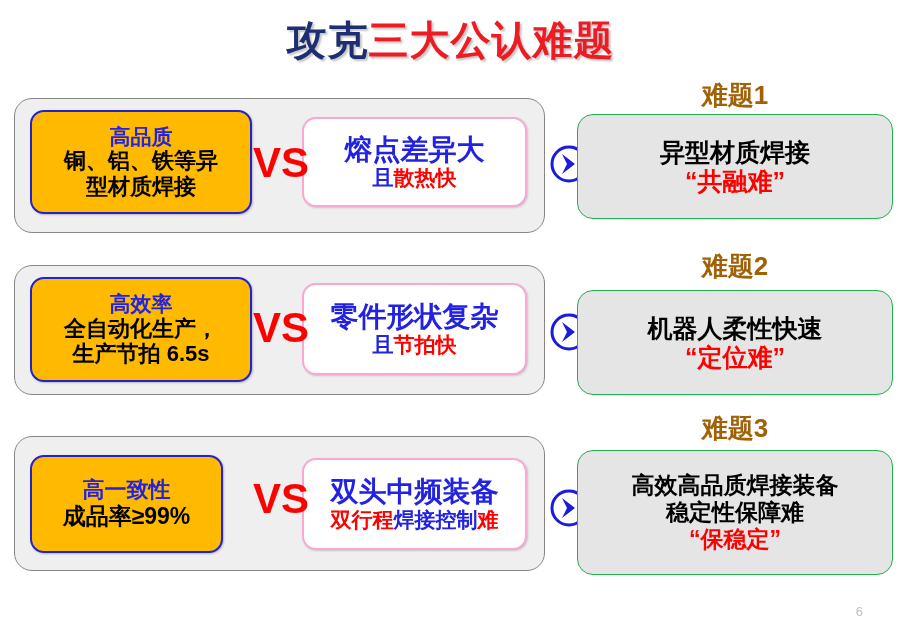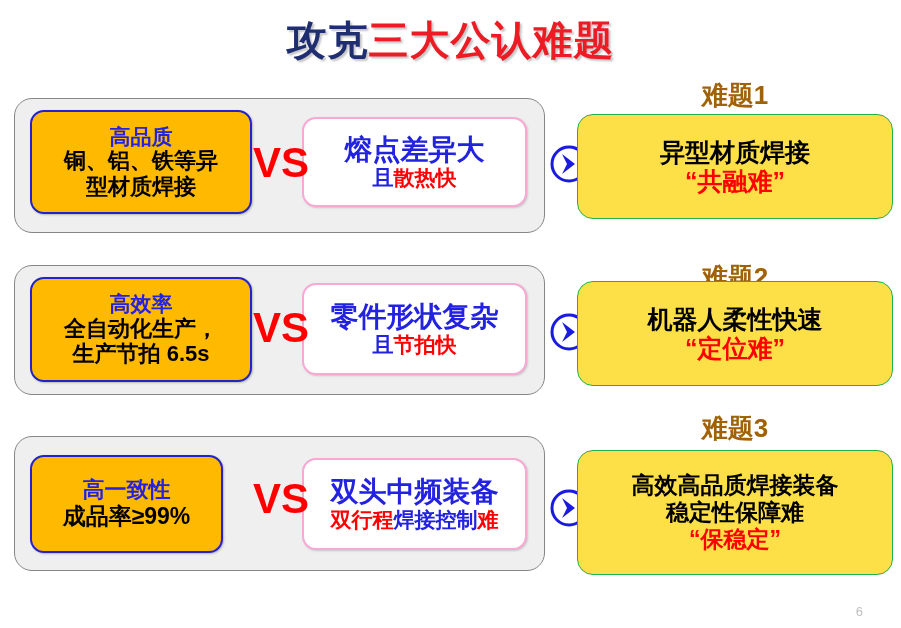--- a/index.html
+++ b/index.html
@@ -124,21 +124,21 @@
     text-align: center;
     color: #a16207;
     font-weight: bold;
     font-size: 26px;
     line-height: 30px;
     white-space: nowrap;
   }
   .green-box {
     position: absolute;
     width: 316px;
-    background: #fde047;
+    background: #e5e5e5;
     border: 1.6px solid #22B14C;
     border-radius: 16px;
     box-sizing: border-box;
     text-align: center;
     display: flex;
     flex-direction: column;
     justify-content: center;
   }
   .green-box .gline {
     font-weight: bold;
@@ -211,22 +211,22 @@
     </div>
   </div>
 
   <div class="arrow-circle" style="left:549px; top:312px;">
     <svg width="40" height="40" viewBox="0 0 40 40">
       <circle cx="20" cy="20" r="17" fill="#FFFFFF" stroke="#1A1AE0" stroke-width="3"></circle>
       <path d="M13 10 L26 20 L13 30 L18 20 Z" fill="#1A1AE0"></path>
     </svg>
   </div>
 
-  <div class="prob-label" style="left:577px; top:262px;">难题2</div>
-  <div class="green-box" style="left:577px; top:281px; height:105px; padding:4px 8px;">
+  <div class="prob-label" style="left:577px; top:251px;">难题2</div>
+  <div class="green-box" style="left:577px; top:290px; height:105px; padding:4px 8px;">
     <div class="gline c-black" style="font-size:25px;">机器人柔性快速</div>
     <div class="gline c-red" style="font-size:25px;">“定位难”</div>
   </div>
 
   <div class="row-panel r3"></div>
 
   <div class="orange-box" style="left:30px; top:455px; width:193px; height:98px; padding:4px 6px;">
     <div class="head" style="font-size:22px;">高一致性</div>
     <div class="body" style="font-size:23px;">成品率≥99%</div>
   </div>

